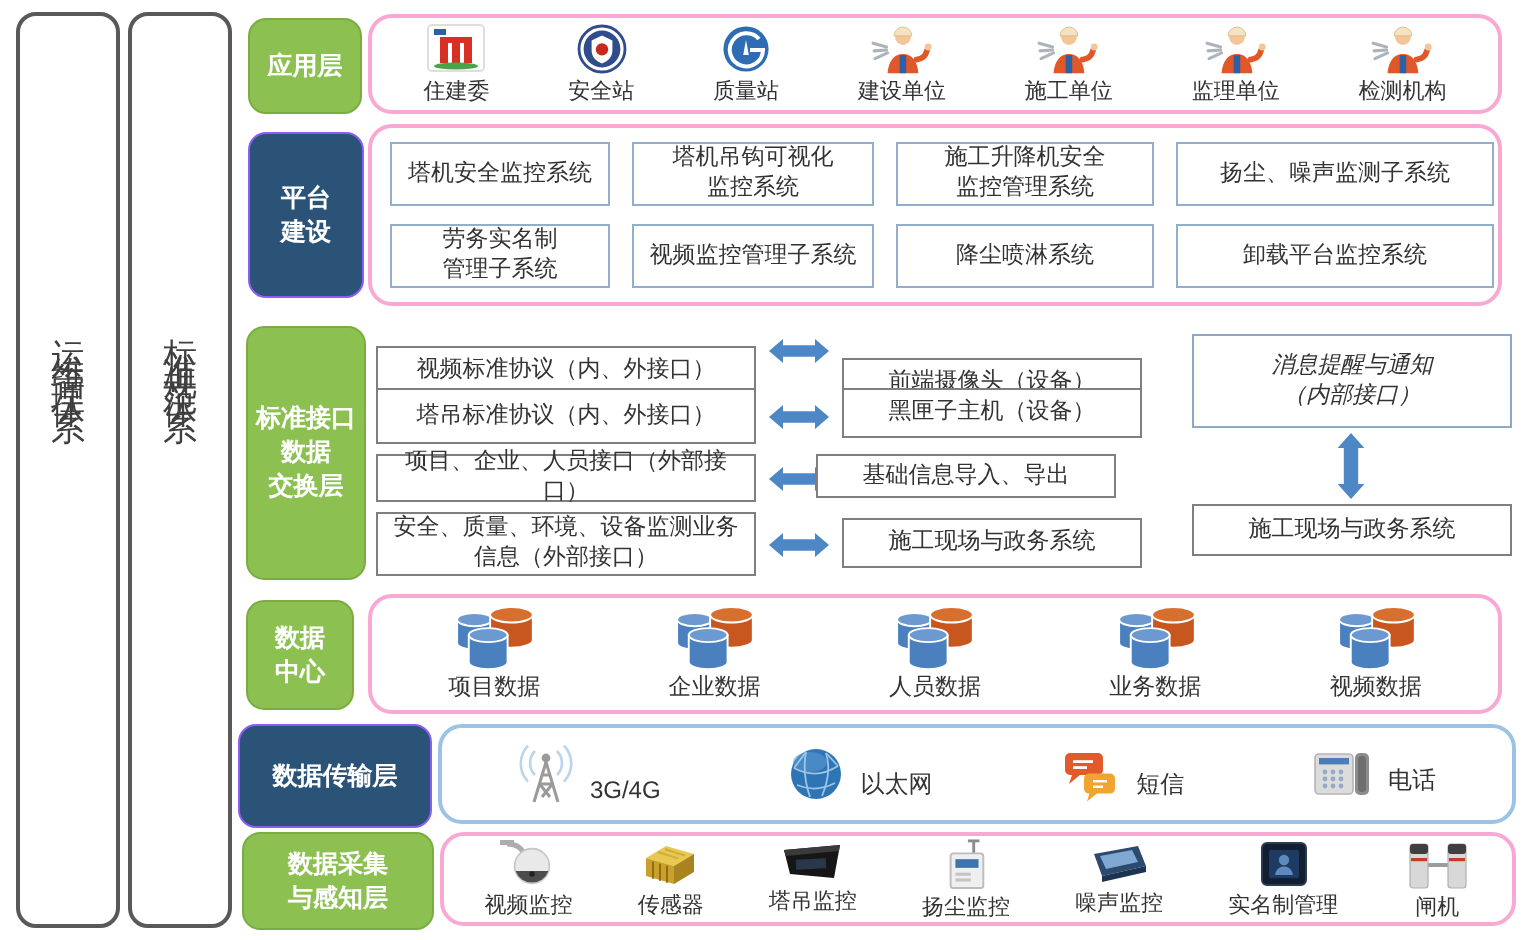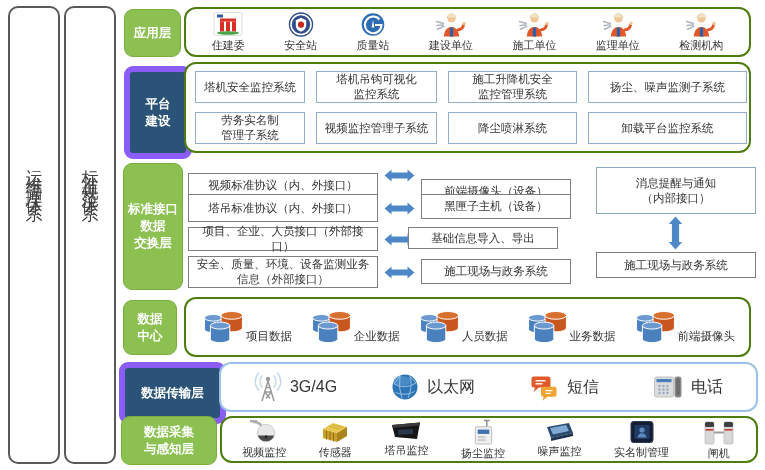--- a/index.html
+++ b/index.html
@@ -10,47 +10,47 @@
   .side-bar{position:absolute;top:6px;height:454px;width:48px;background:#fff;
     border:2px solid #595959;border-radius:10px;display:flex;justify-content:center;}
   .side-bar .vtext{writing-mode:vertical-rl;text-orientation:upright;font-size:17px;
     letter-spacing:7px;color:#3f3f3f;margin-top:148px;}
 
   
   .layer-label{position:absolute;border-radius:9px;color:#fff;font-weight:bold;font-size:12.5px;
     display:flex;align-items:center;justify-content:center;text-align:center;
     white-space:pre-line;line-height:1.35;}
   .lab-green{background:#8CC152;border:1px solid #7AAC42;}
-  .lab-blue{background:#2B5377;border:6px solid #8b5cf6;}
+  .lab-blue{background:#2B5377;border:1px solid #8b5cf6;}
 
   
   .container{position:absolute;background:#fff;border-radius:12px;box-sizing:border-box;}
-  .green-border{border:2px solid #4d7c0f;}
+  .green-border{border:2px solid #f9a8d4;}
   .blue-border{border:2px solid #9CC3E5;}
 
   .icon-row{display:flex;height:100%;align-items:center;justify-content:space-around;padding:0 6px;}
   .icon-item{display:flex;flex-direction:column;align-items:center;gap:1px;font-size:11px;color:#333;}
   .icon-item svg{display:block;}
 
   
   .platform-grid{display:grid;grid-template-columns:110px 121px 129px 159px;gap:9px 11px;
     height:100%;box-sizing:border-box;padding:7px 9px;grid-auto-rows:1fr;}
   .pbox{border:1.5px solid #93AECB;background:#fff;display:flex;align-items:center;justify-content:center;
     text-align:center;font-size:11.5px;line-height:1.3;white-space:pre-line;color:#333;}
 
   
   .ibox{position:absolute;border:1.5px solid #7F7F7F;background:#fff;display:flex;align-items:center;
     justify-content:center;text-align:center;font-size:11.5px;line-height:1.3;white-space:pre-line;
     box-sizing:border-box;padding:0 4px;color:#333;}
-  .ibox.soft{border-color:#8EA9C6;}
+  .ibox.soft{border-color:#8EA9C6;font-style:italic;}
   .harrow,.varrow{position:absolute;}
 
   
-  .trans-item{display:flex;align-items:center;gap:8px;font-size:16px;color:#333;}
-  .dc-item{display:flex;flex-direction:row;align-items:flex-end;font-size:11.5px;color:#333;}
+  .trans-item{display:flex;align-items:flex-end;gap:8px;font-size:12px;color:#333;}
+  .dc-item{display:flex;flex-direction:column;align-items:flex-start;font-size:11.5px;color:#333;}
 </style>
 </head>
 <body>
 
 <div class="canvas">
 
   <div class="side-bar" style="left:8px;">
     <span class="vtext">运维管理体系</span>
   </div>
   <div class="side-bar" style="left:64px;">
@@ -269,21 +269,21 @@
         <svg width="46" height="33" viewBox="0 0 46 34">
           <g stroke="#fff" stroke-width="1">
             <path d="M4 7 v12 a9 3.4 0 0 0 18 0 V7 z" fill="#4A80BE"></path>
               <ellipse cx="13" cy="7" rx="9" ry="3.4" fill="#6C9AD0"></ellipse>
             <path d="M21 4.5 v13 a11 4 0 0 0 22 0 v-13 z" fill="#C8571F"></path>
               <ellipse cx="32" cy="4.5" rx="11" ry="4" fill="#D76F2E"></ellipse>
             <path d="M10 15 v14 a10 3.6 0 0 0 20 0 V15 z" fill="#4A80BE"></path>
               <ellipse cx="20" cy="15" rx="10" ry="3.6" fill="#6C9AD0"></ellipse>
           </g>
         </svg>
-        <span>前端摄像头</span>
+        <span>视频数据</span>
       </div>
     </div>
   </div>
 
   <div class="layer-label lab-blue" style="left:119px;top:362px;width:95px;height:50px;">数据传输层</div>
   <div class="container blue-border" style="left:219px;top:362px;width:539px;height:50px;">
     <div class="icon-row">
       <div class="trans-item">
         <svg width="28" height="30" viewBox="0 0 28 30">
           <g stroke="#BCD4EA" stroke-width="1.3" fill="none">

